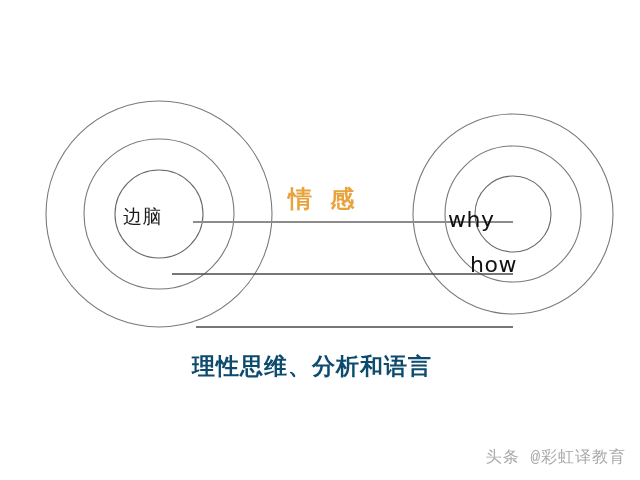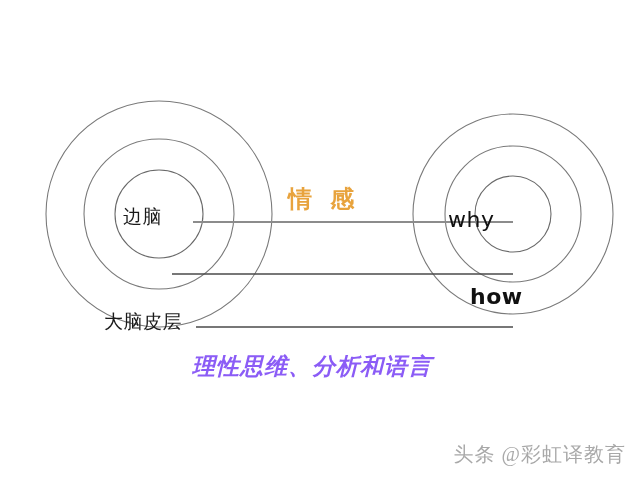--- a/index.html
+++ b/index.html
@@ -67,22 +67,21 @@
   #label-da-nao-pi-ceng {
     left: 104px;
     top: 312px;
   }
   #label-why {
     left: 448px;
     top: 209px;
   }
   #label-how {
     left: 470px;
-    top: 286px;
-    font-weight: bold;
+    top: 254px;
   }
   #label-what {
     left: 466px;
     top: 316px;
   }
 
   .accent {
     position: absolute;
     white-space: nowrap;
     font-family: "DejaVu Sans", "Liberation Sans", sans-serif;
@@ -100,22 +99,22 @@
     left: 192px;
     top: 355px;
     font-size: 23px;
     letter-spacing: 1px;
   }
 
   #watermark {
     position: absolute;
     right: 14px;
     bottom: 12px;
-    font-family: Liberation Serif, serif;
-    font-size: 20px;
+    font-family: Liberation Mono, monospace;
+    font-size: 16px;
     color: #9a9a9a;
     letter-spacing: 1px;
     white-space: nowrap;
     opacity: 0.85;
     margin-top: 25px;
   }
 </style>
 </head>
 <body>
 
@@ -137,26 +136,25 @@
 
     <g>
       <line class="connector connector-top" x1="193" y1="222" x2="513" y2="222" style="stroke: rgb(140, 140, 140);"></line>
       <line class="connector" x1="172" y1="274" x2="513" y2="274" style="stroke: rgb(74, 74, 74);"></line>
       <line class="connector" x1="196" y1="327" x2="513" y2="327" style="stroke: rgb(74, 74, 74);"></line>
     </g>
   </svg>
 
   <div class="lbl lbl-cn" id="label-bian-nao">边脑</div>
 
-  <div class="lbl lbl-cn" id="label-da-nao-pi-ceng">大脑皮层</div>
 
   <div class="lbl lbl-en" id="label-why">why</div>
 
   <div class="lbl lbl-en" id="label-how">how</div>
 
 
   <div class="accent" id="accent-emotion" style="color: rgb(232, 163, 61);">情 感</div>
 
-  <div class="accent" id="accent-rational" style="color: #8b5cf6; font-style: italic;">理性思维、分析和语言</div>
+  <div class="accent" id="accent-rational" style="color: #0c4a6e;">理性思维、分析和语言</div>
 
   <div id="watermark" style="color: rgb(154, 154, 154);">头条 @彩虹译教育</div>
 
 </div>
 
 </body></html>

